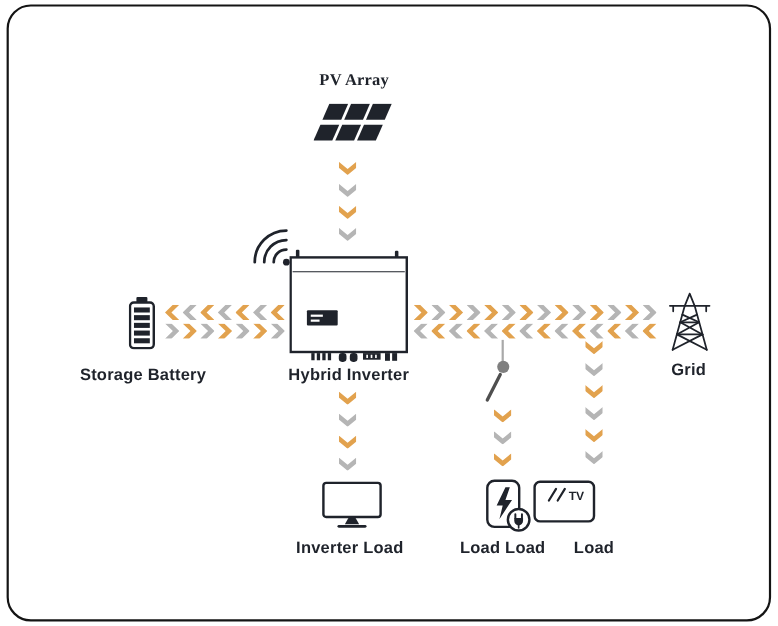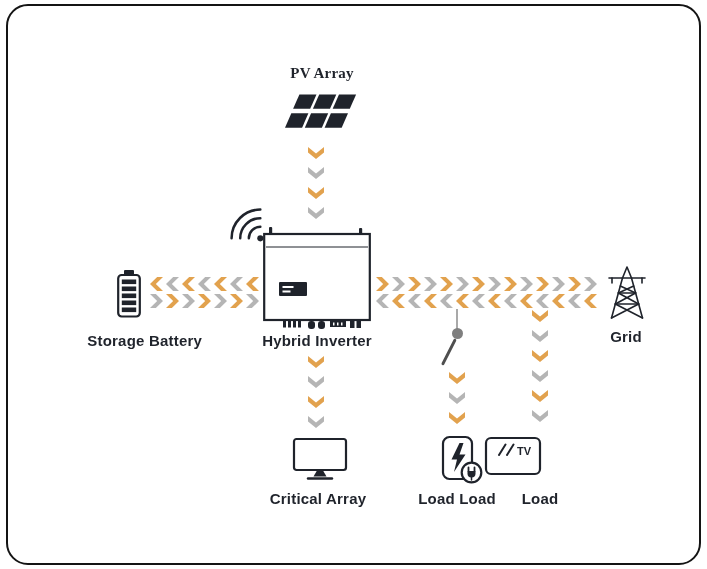--- a/index.html
+++ b/index.html
@@ -107,21 +107,21 @@
     <g fill="currentColor">
       <rect x="4.8" y="9.5" width="14.4" height="4.6"></rect>
       <rect x="4.8" y="16.5" width="14.4" height="4.6"></rect>
       <rect x="4.8" y="23.5" width="14.4" height="4.6"></rect>
       <rect x="4.8" y="30.5" width="14.4" height="4.6"></rect>
       <rect x="4.8" y="37.5" width="14.4" height="4.6"></rect>
     </g>
   </svg>
 </div>
 
-<div class="label" style="left:58px; top:332px; width:144px;text-align:right;">Storage Battery</div>
+<div class="label" style="left:58px; top:332px; width:144px;">Storage Battery</div>
 
 <div class="chevrons h" style="left:150px; top:277px;">
     <span class="chev left" style="background: rgb(226, 162, 78);"></span>
     <span class="chev left" style="background: rgb(181, 181, 181);"></span>
     <span class="chev left" style="background: rgb(226, 162, 78);"></span>
     <span class="chev left" style="background: rgb(181, 181, 181);"></span>
     <span class="chev left" style="background: rgb(226, 162, 78);"></span>
     <span class="chev left" style="background: rgb(181, 181, 181);"></span>
     <span class="chev left" style="background: rgb(226, 162, 78);"></span>
   </div>
@@ -195,21 +195,21 @@
   </div>
 
 <div class="icon" style="left:292px; top:437px;">
   <svg width="56" height="44" viewBox="0 0 56 44">
     <rect x="2" y="2" width="52" height="31" rx="2.5" fill="#fff" stroke="currentColor" stroke-width="2.2"></rect>
     <path d="M25 33.5 h6 l3.5 6 h-13 z" fill="currentColor"></path>
     <path d="M16 41.5 H40" stroke="currentColor" stroke-width="2.4" stroke-linecap="round"></path>
   </svg>
 </div>
 
-<div class="label" style="left:260px; top:490px; width:116px;">Critical Array</div>
+<div class="label" style="left:260px; top:490px; width:116px;">Inverter Load</div>
 
 <div class="stub" style="left:456px; top:309px; height:21px;"></div>
 <div class="dot" style="left:451.5px; top:328px;"></div>
 <div class="switch-blade" style="left:454px; top:339px;"></div>
 
 <div class="chevrons v" style="left:449px; top:372px;">
     <span class="chev down" style="background: rgb(226, 162, 78);"></span>
     <span class="chev down" style="background: rgb(181, 181, 181);"></span>
     <span class="chev down" style="background: rgb(226, 162, 78);"></span>
   </div>

